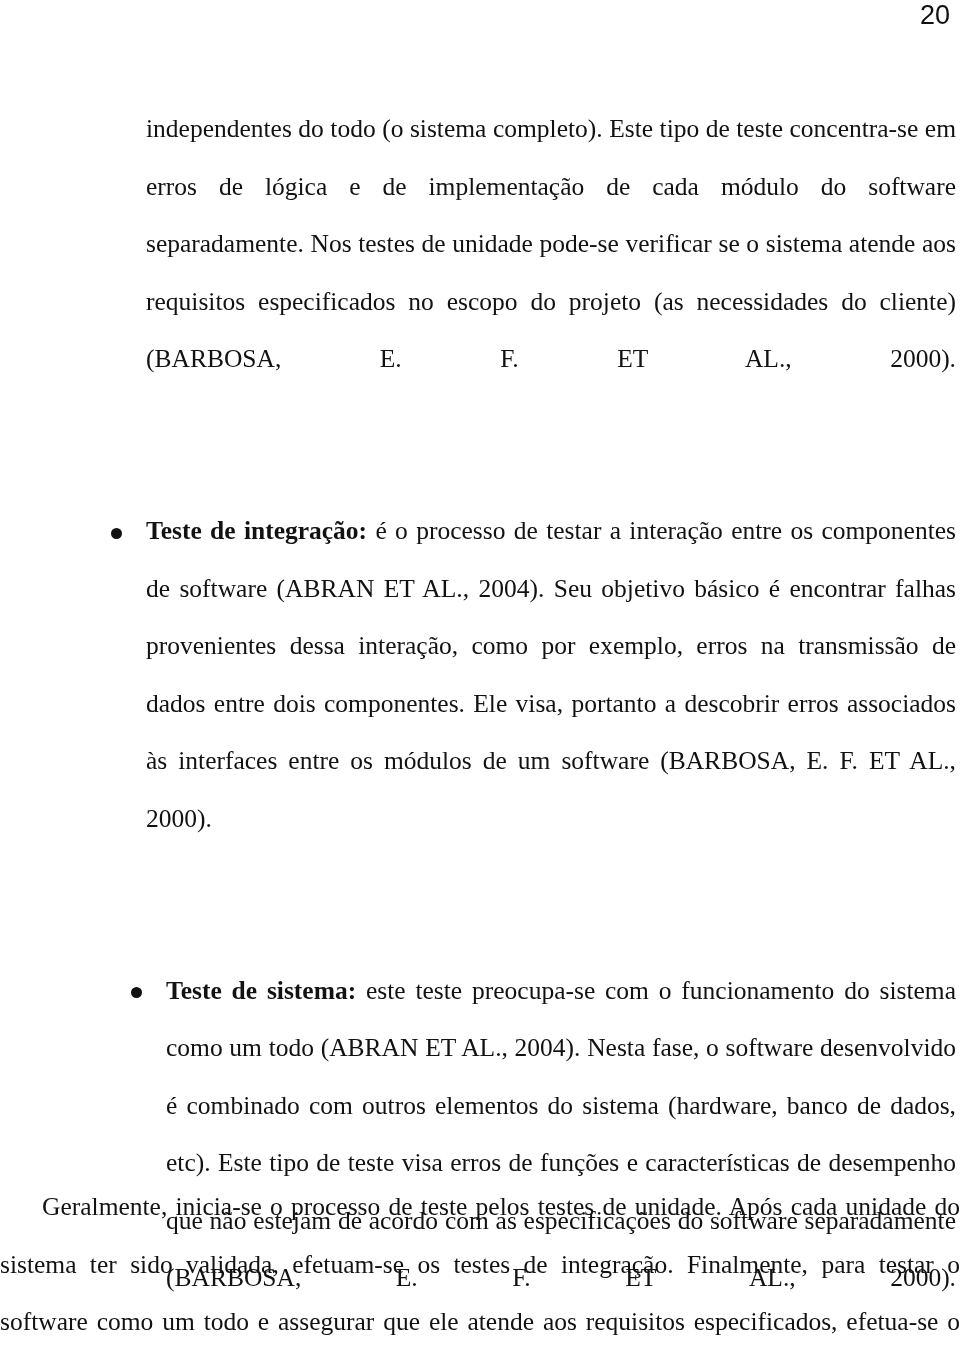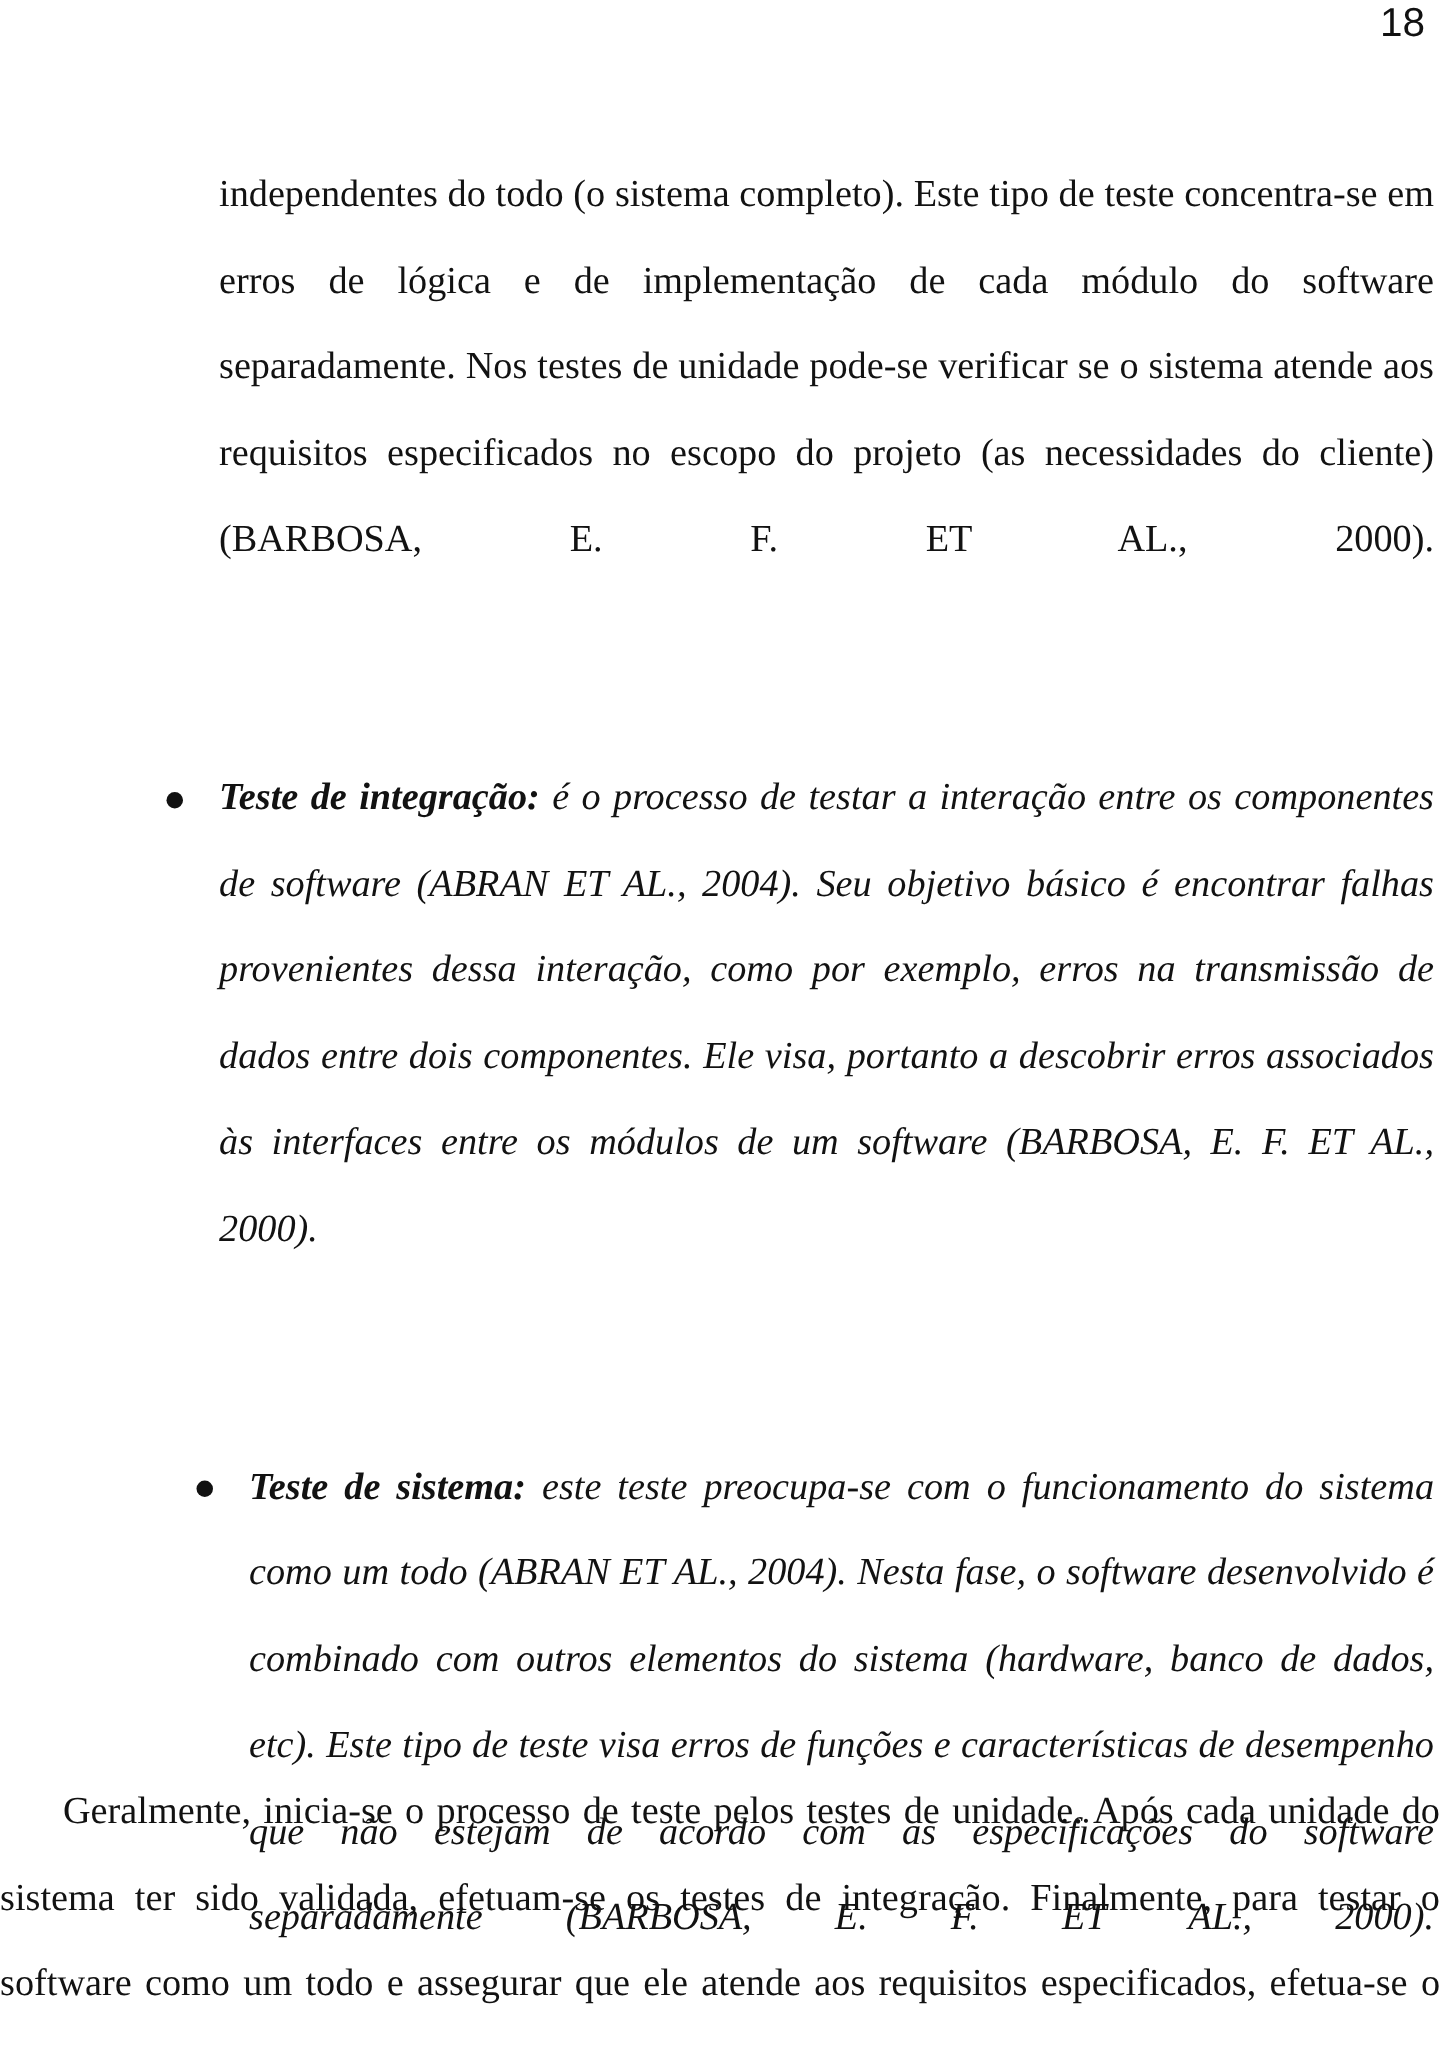--- a/index.html
+++ b/index.html
@@ -82,21 +82,20 @@
   
   ul.bullets {
     list-style: none;
     margin: 0;
     padding: 0;
   }
   li.bullet-item {
     position: relative;
     margin: 0 0 57px 0;
     padding: 0;
-    font-style: italic;
   }
   li.bullet-item:last-child {
     margin-bottom: 0;
     margin-left: 20px;
   }
   li.bullet-item .bullet-dot {
     position: absolute;
     left: -37px;
     top: 0;
     width: 14px;
@@ -119,21 +118,21 @@
   }
   .lead {
     font-weight: bold;
   }
 </style>
 </head>
 <body>
 
 <div class="page">
 
-  <div class="page-number">18</div>
+  <div class="page-number">20</div>
 
   <div class="col-indent">
 
     <p class="body gap-after">independentes do todo (o sistema completo). Este tipo de teste concentra-se em erros de lógica e de implementação de cada módulo do software separadamente.  Nos testes de unidade pode-se verificar se o sistema atende aos requisitos especificados no escopo do projeto (as necessidades do cliente) (BARBOSA, E. F. ET AL., 2000).</p>
 
     <ul class="bullets">
 
       <li class="bullet-item">
         <span class="bullet-dot"><span class="dot"></span></span>
         <p class="body"><span class="lead">Teste de integração:</span><span> é o processo de testar a interação entre os componentes de software (ABRAN ET AL., 2004). Seu objetivo básico é encontrar falhas provenientes dessa interação, como por exemplo, erros na transmissão de dados entre dois componentes. Ele visa, portanto a descobrir erros associados às interfaces entre os módulos de um software (BARBOSA, E. F. ET AL., 2000).</span></p>

